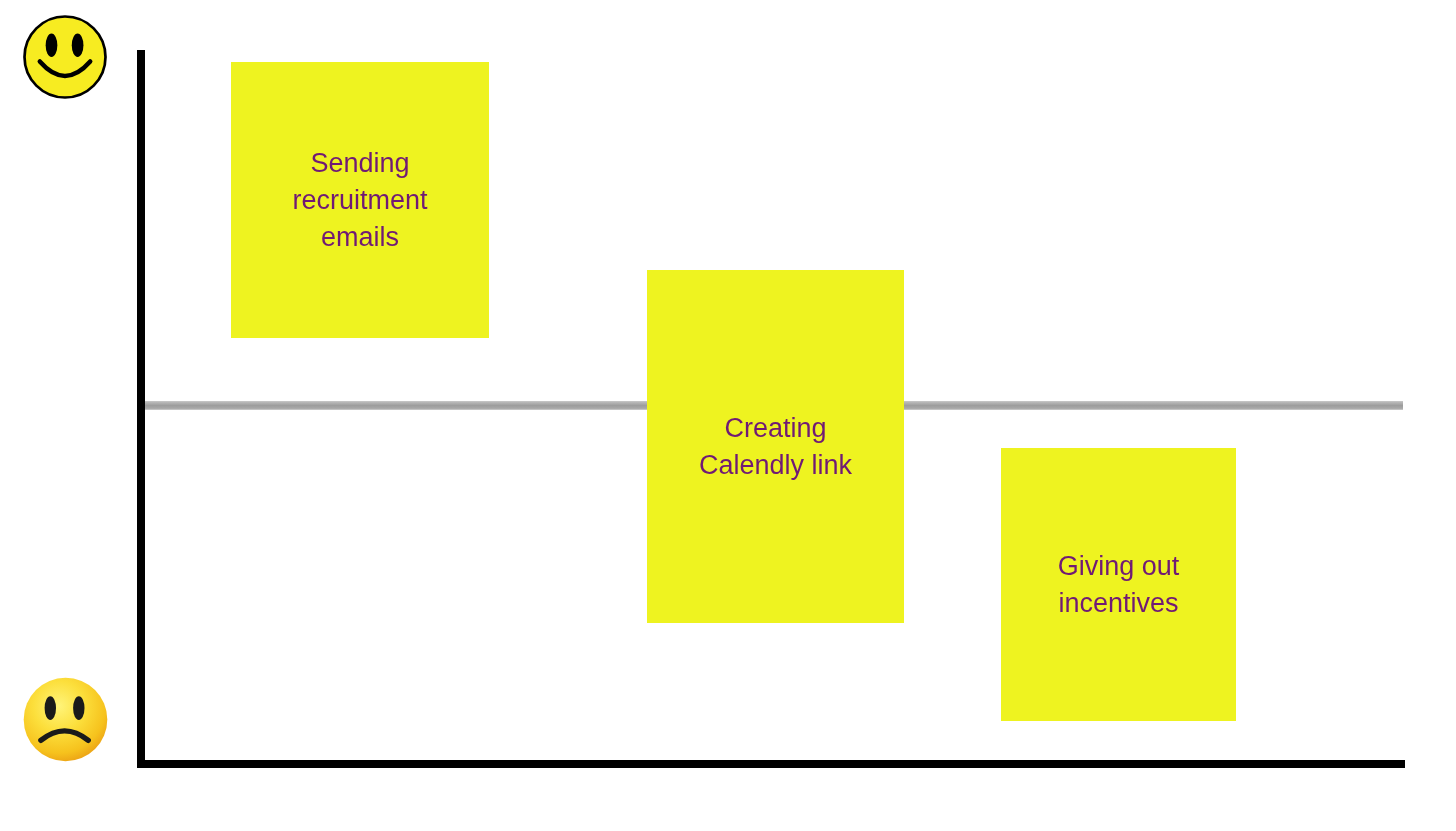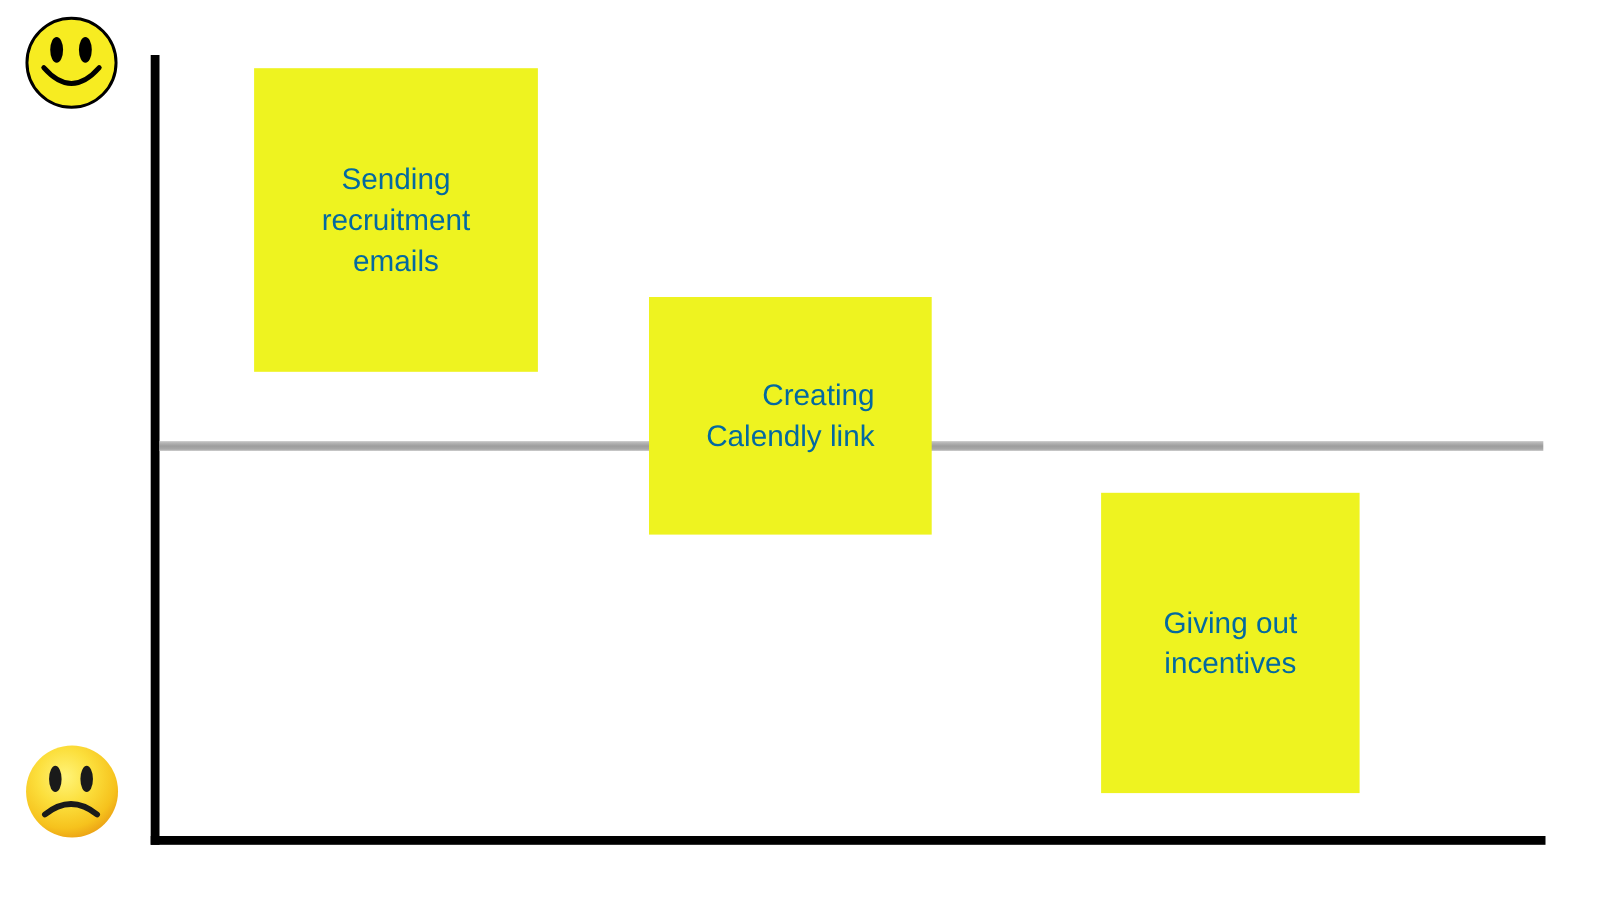--- a/index.html
+++ b/index.html
@@ -54,35 +54,35 @@
   }
 
   
   .note {
     position: absolute;
     background: #eef320;
     display: flex;
     align-items: center;
     justify-content: center;
     text-align: center;
-    color: #0369a1;
+    color: #701a75;
     font-size: 27px;
     line-height: 37px;
     font-family: "Liberation Sans", sans-serif;
     z-index: 2;
     box-sizing: border-box;
     padding: 4px 12px;
     cursor: default;
   }
   .note-text {
     white-space: pre-line;
     display: block;
   }
   #note-0 { left: 231px; top: 62px;  width: 258px; height: 276px; }
-  #note-1 { left: 590px; top: 270px; width: 257px; height: 216px; text-align: right; }
+  #note-1 { left: 647px; top: 270px; width: 257px; height: 353px; }
   #note-2 { left: 1001px; top: 448px; width: 235px; height: 273px; }
 
   
   .face {
     position: absolute;
     z-index: 3;
   }
   #face-happy { left: 20px; top: 12px;  width: 90px; height: 90px; }
   #face-sad   { left: 18px; top: 672px; width: 95px; height: 95px; }
   .face svg { display: block; width: 100%; height: 100%; }

